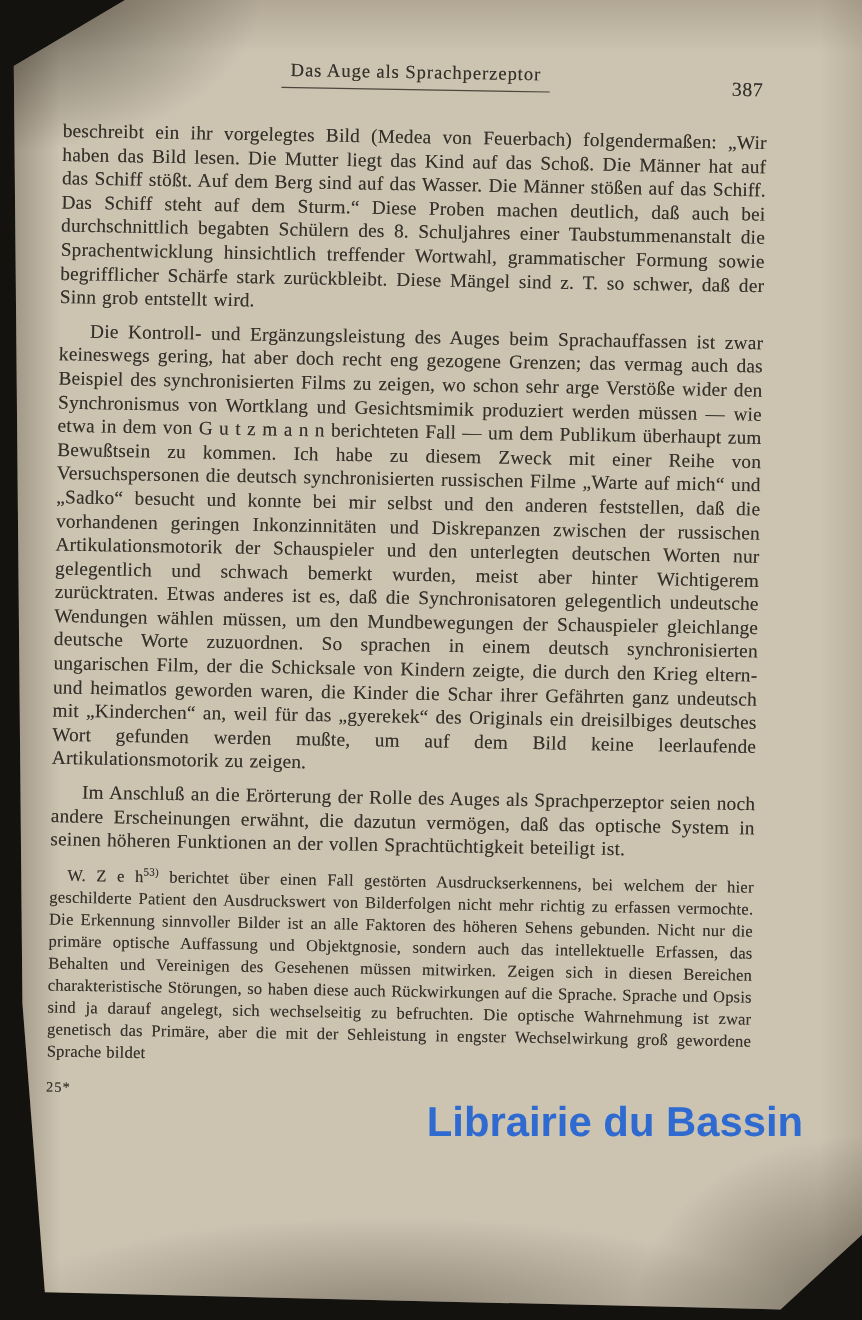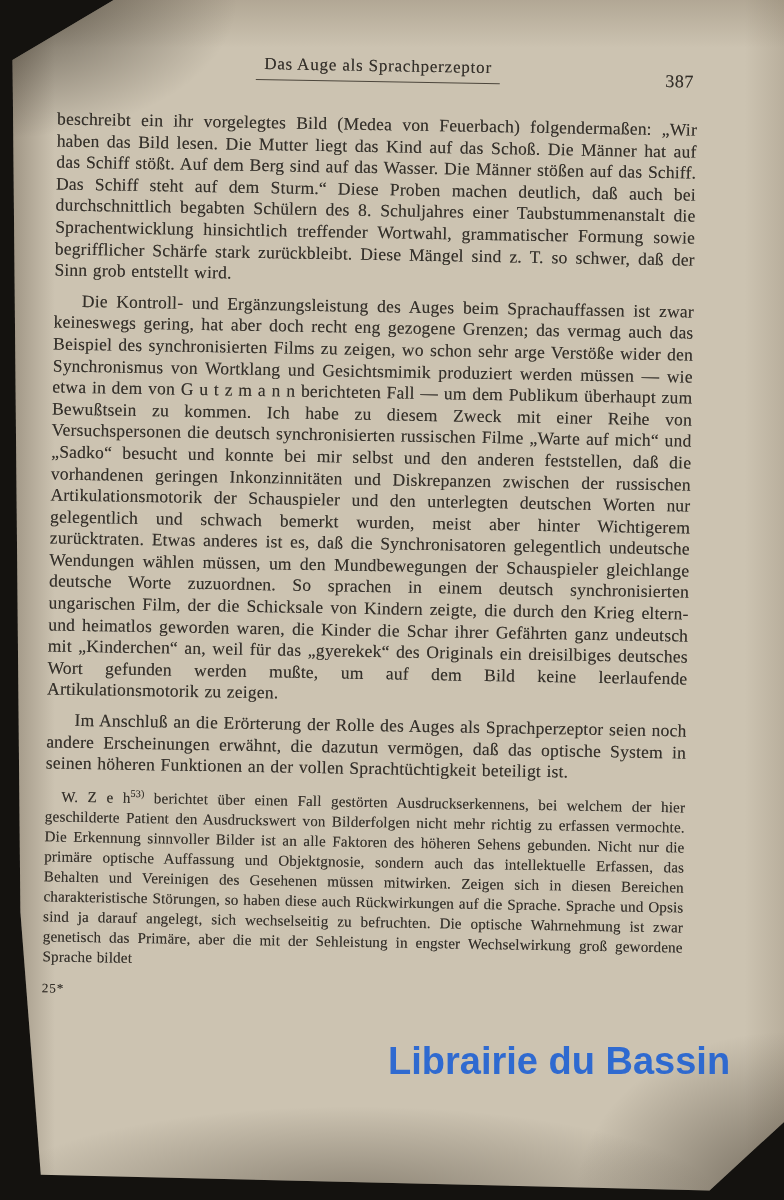--- a/index.html
+++ b/index.html
@@ -104,21 +104,20 @@
     position: absolute;
     left: 388px;
     top: 1000px;
     font-family: "Liberation Sans", "DejaVu Sans", sans-serif;
     font-weight: 600;
     font-size: 38px;
     color: #2263d3;
     opacity: 0.92;
     white-space: nowrap;
     pointer-events: none;
-    margin-top: 40px;
   }
 </style>
 </head>
 <body>
 
 <div class="photo">
   <div class="page">
     <div class="content">
 
       <div class="header">

